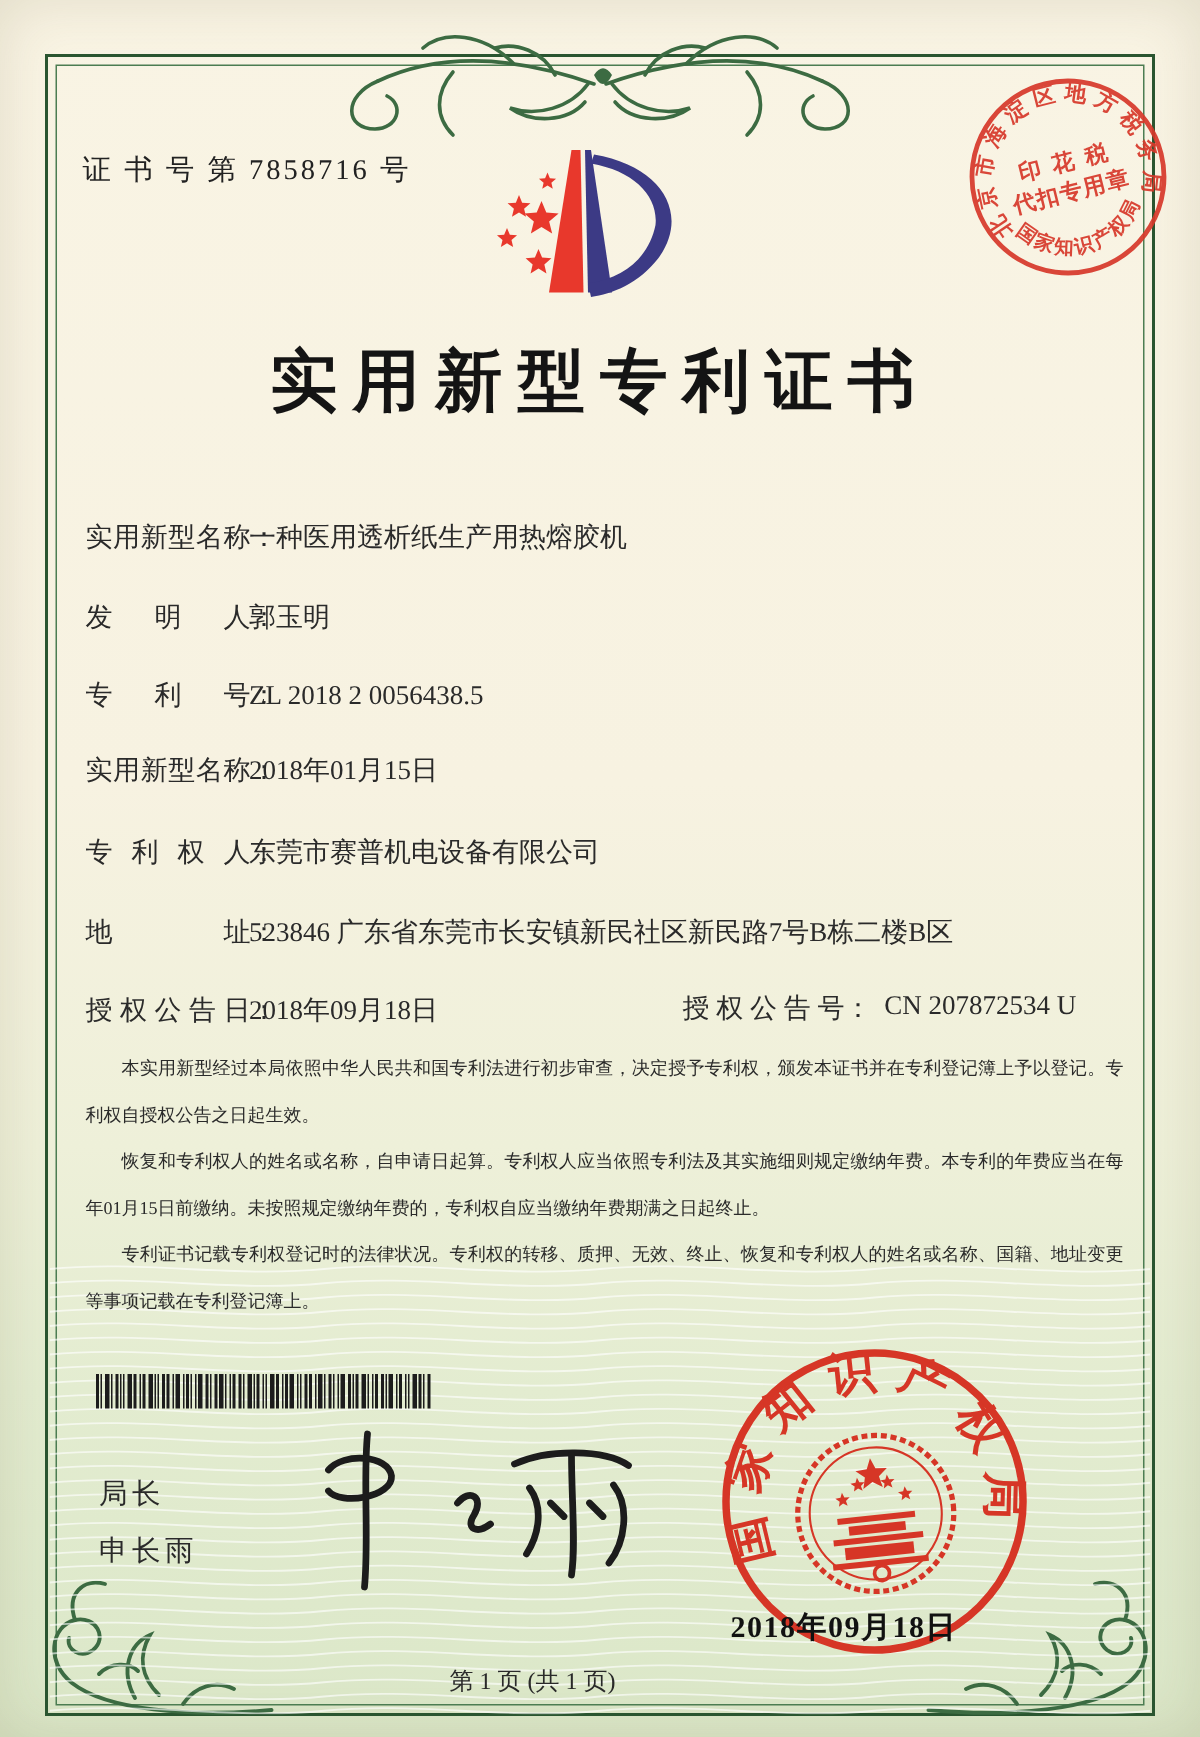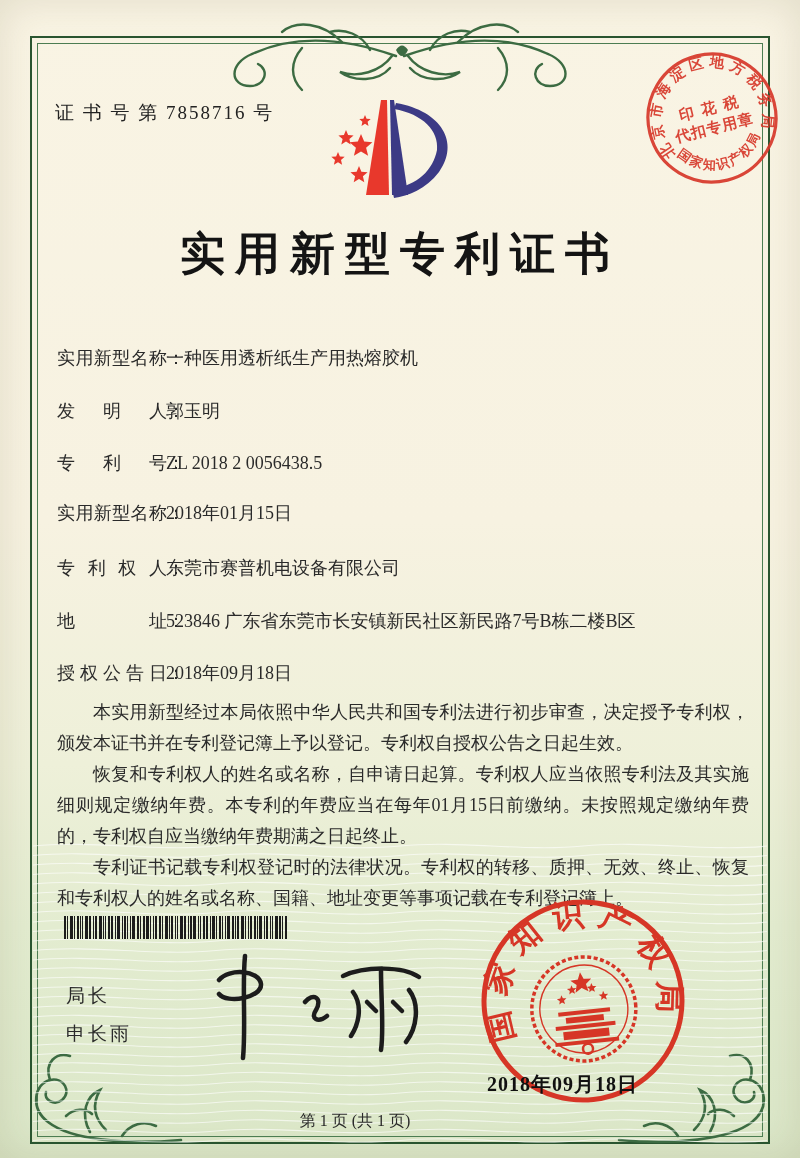--- a/index.html
+++ b/index.html
@@ -19,21 +19,21 @@
   .title{left:0;top:224px;width:100%;text-align:center;font-size:45px;font-weight:600;letter-spacing:10px;color:#141414;}
   
   .row{left:57px;font-size:18px;line-height:27px;}
   .lbl{display:inline-block;width:110px;text-align:justify;text-align-last:justify;vertical-align:top;}
   .colon{vertical-align:top;}
   .val{position:absolute;left:109px;top:0;width:546px;}
   .row2{left:455px;font-size:18px;}
   .row2 .lbl{width:108px;}
   .row2 .val{position:static;margin-left:4px;}
   
-  .bodytext{left:57px;top:697px;width:692px;font-size:18px;line-height:31px;text-align:justify;}
+  .bodytext{left:57px;top:697px;width:692px;font-size:12px;line-height:31px;text-align:justify;}
   .bodytext p{margin:0;text-indent:2em;}
   
   .barcode{left:64px;top:916px;width:226px;height:23px;}
   
   .waves{left:33px;top:842px;width:734px;height:301px;pointer-events:none;}
   
   .director-title{left:66px;top:983px;font-size:19px;letter-spacing:3px;}
   .director-name{left:66px;top:1021px;font-size:19px;letter-spacing:3px;}
   .signature{left:185px;top:944px;}
   
@@ -172,20 +172,24 @@
     <span class="lbl">专利权人</span><span class="colon">：</span>
     <span class="val">东莞市赛普机电设备有限公司</span>
   </div>
   <div class="abs row" style="top:608px;">
     <span class="lbl">地址</span><span class="colon">：</span>
     <span class="val">523846 广东省东莞市长安镇新民社区新民路7号B栋二楼B区</span>
   </div>
   <div class="abs row" style="top:660px;">
     <span class="lbl">授权公告日</span><span class="colon">：</span>
     <span class="val">2018年09月18日</span>
+  </div>
+  <div class="abs row2" style="top:660px;">
+    <span class="lbl">授权公告号</span><span class="colon">：</span>
+    <span class="val">CN 207872534 U</span>
   </div>
 
   <div class="abs bodytext">
     <p>本实用新型经过本局依照中华人民共和国专利法进行初步审查，决定授予专利权，颁发本证书并在专利登记簿上予以登记。专利权自授权公告之日起生效。</p>
     <p>恢复和专利权人的姓名或名称，自申请日起算。专利权人应当依照专利法及其实施细则规定缴纳年费。本专利的年费应当在每年01月15日前缴纳。未按照规定缴纳年费的，专利权自应当缴纳年费期满之日起终止。</p>
     <p>专利证书记载专利权登记时的法律状况。专利权的转移、质押、无效、终止、恢复和专利权人的姓名或名称、国籍、地址变更等事项记载在专利登记簿上。</p>
   </div>
 
   <div class="abs barcode">
       <div style="position:absolute;left:0px;top:0;width:2px;height:100%;background:#1c1c1c"></div>

